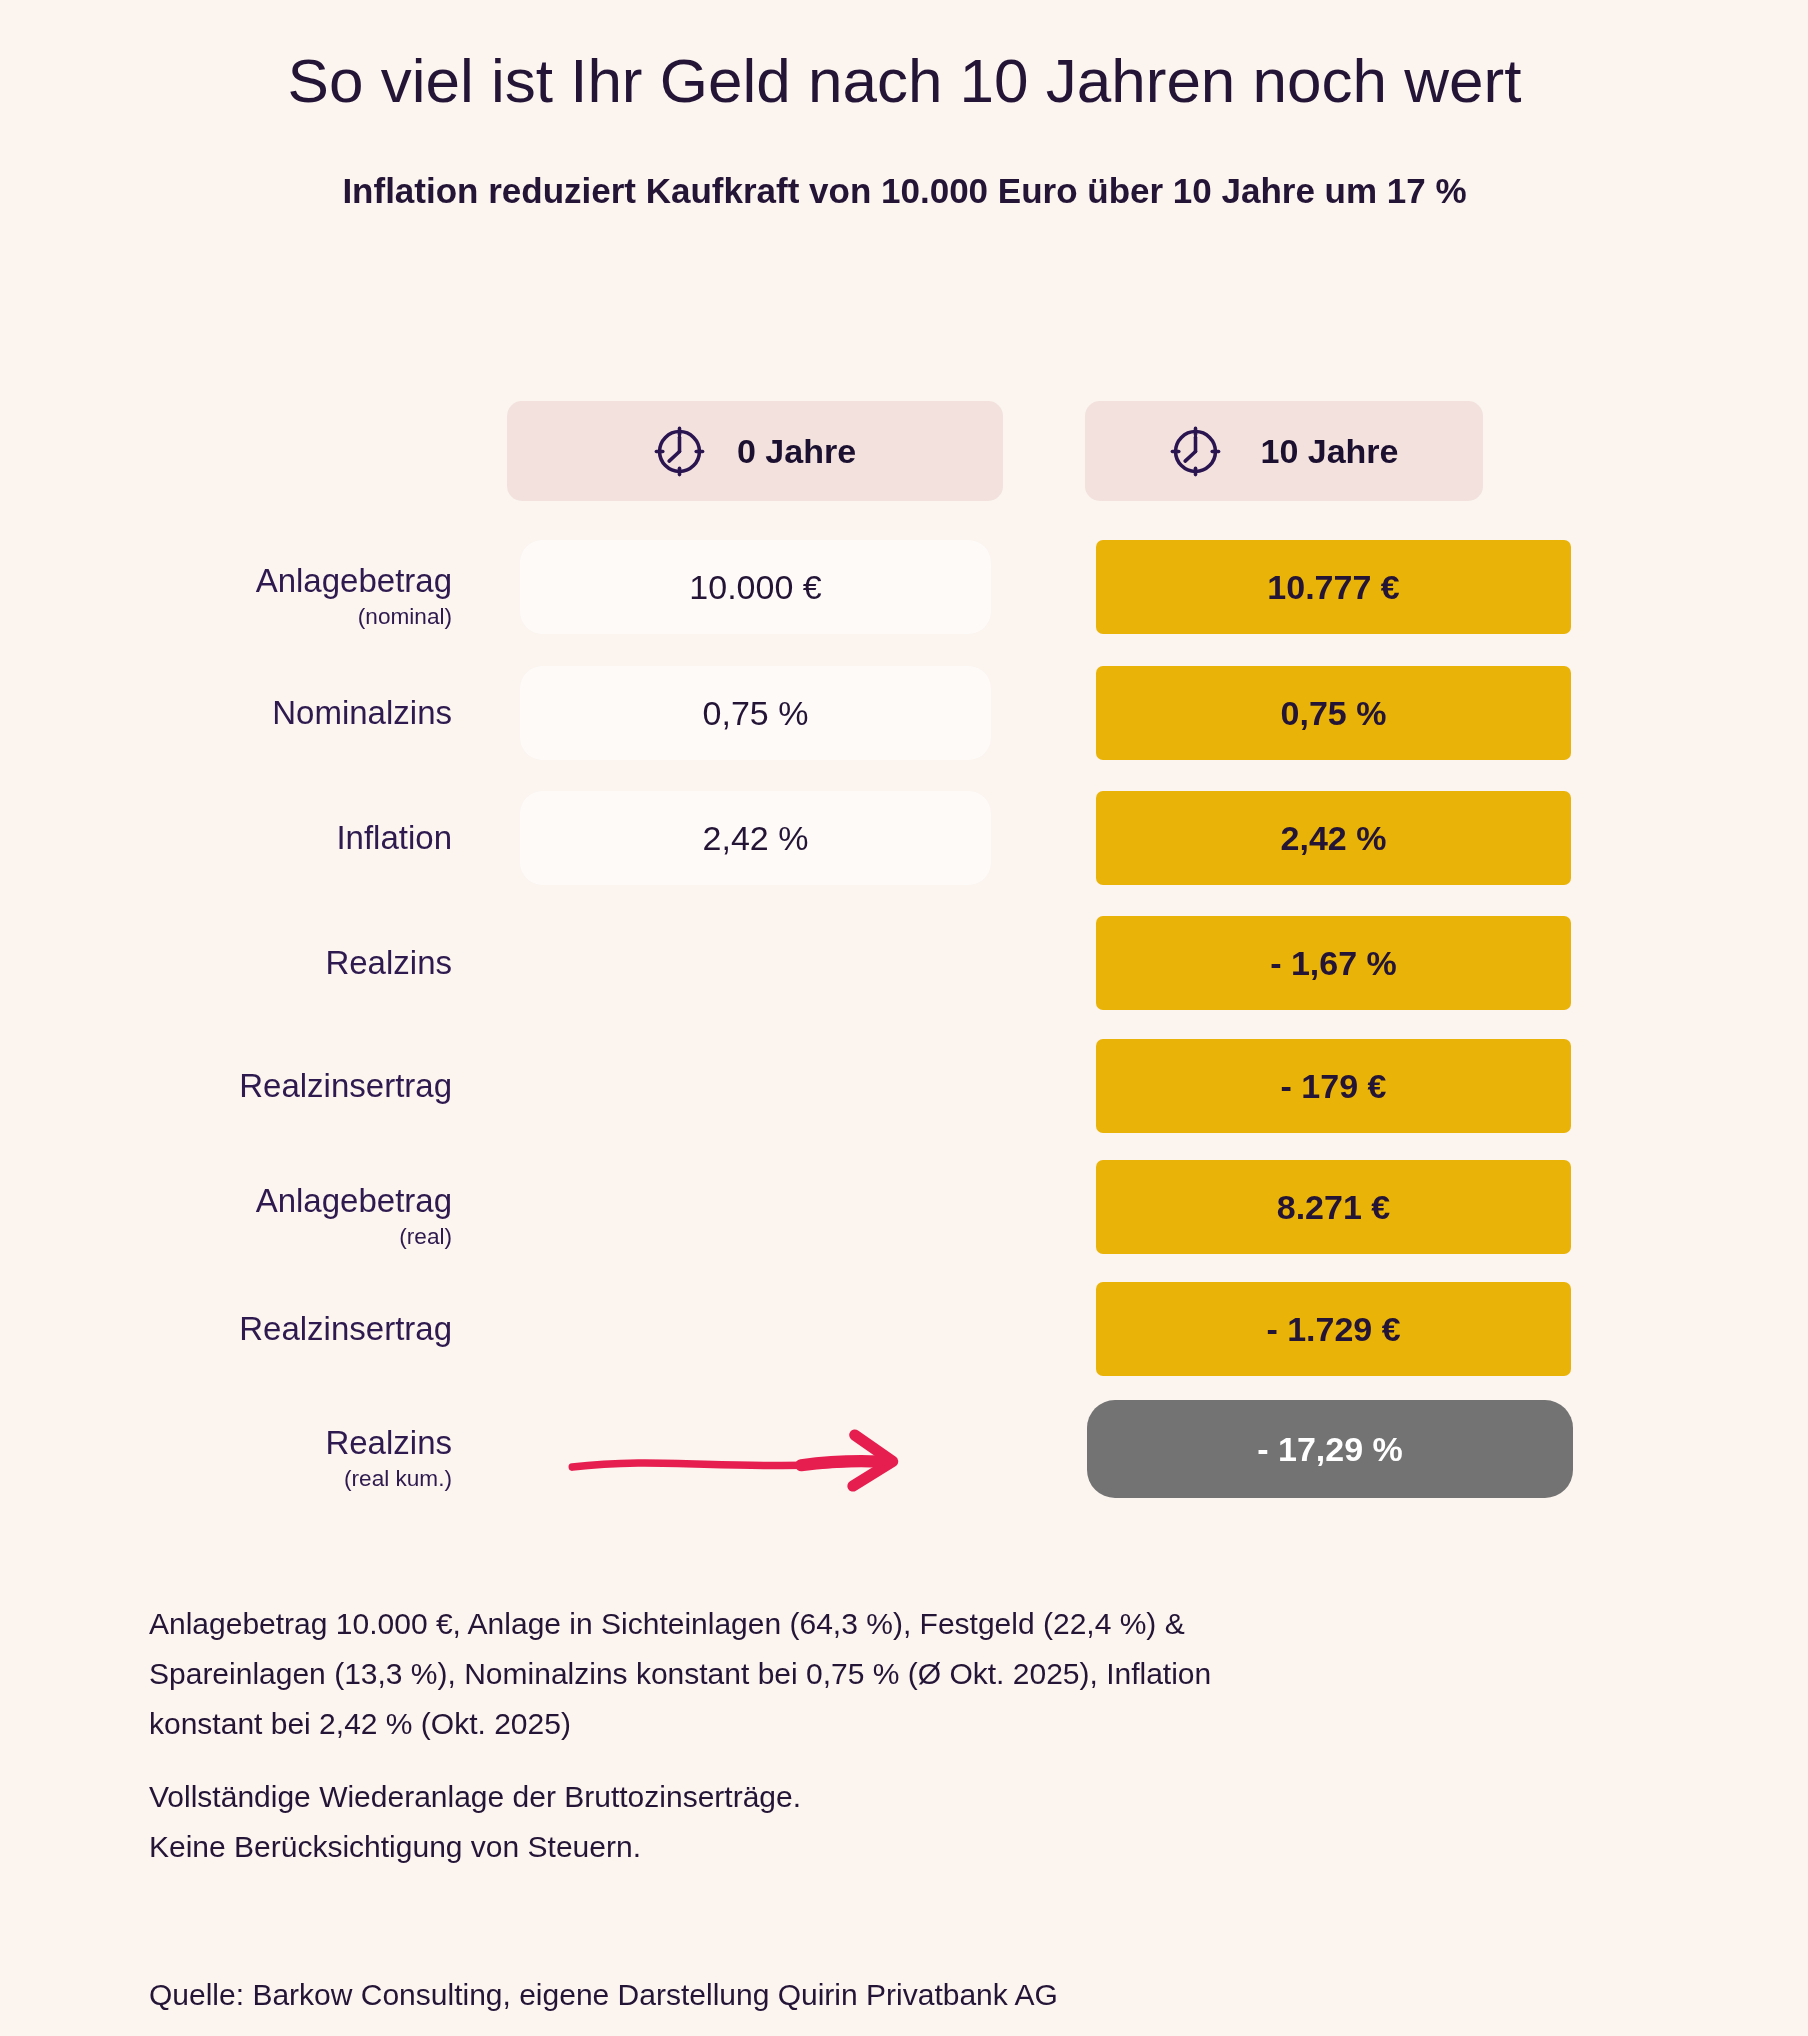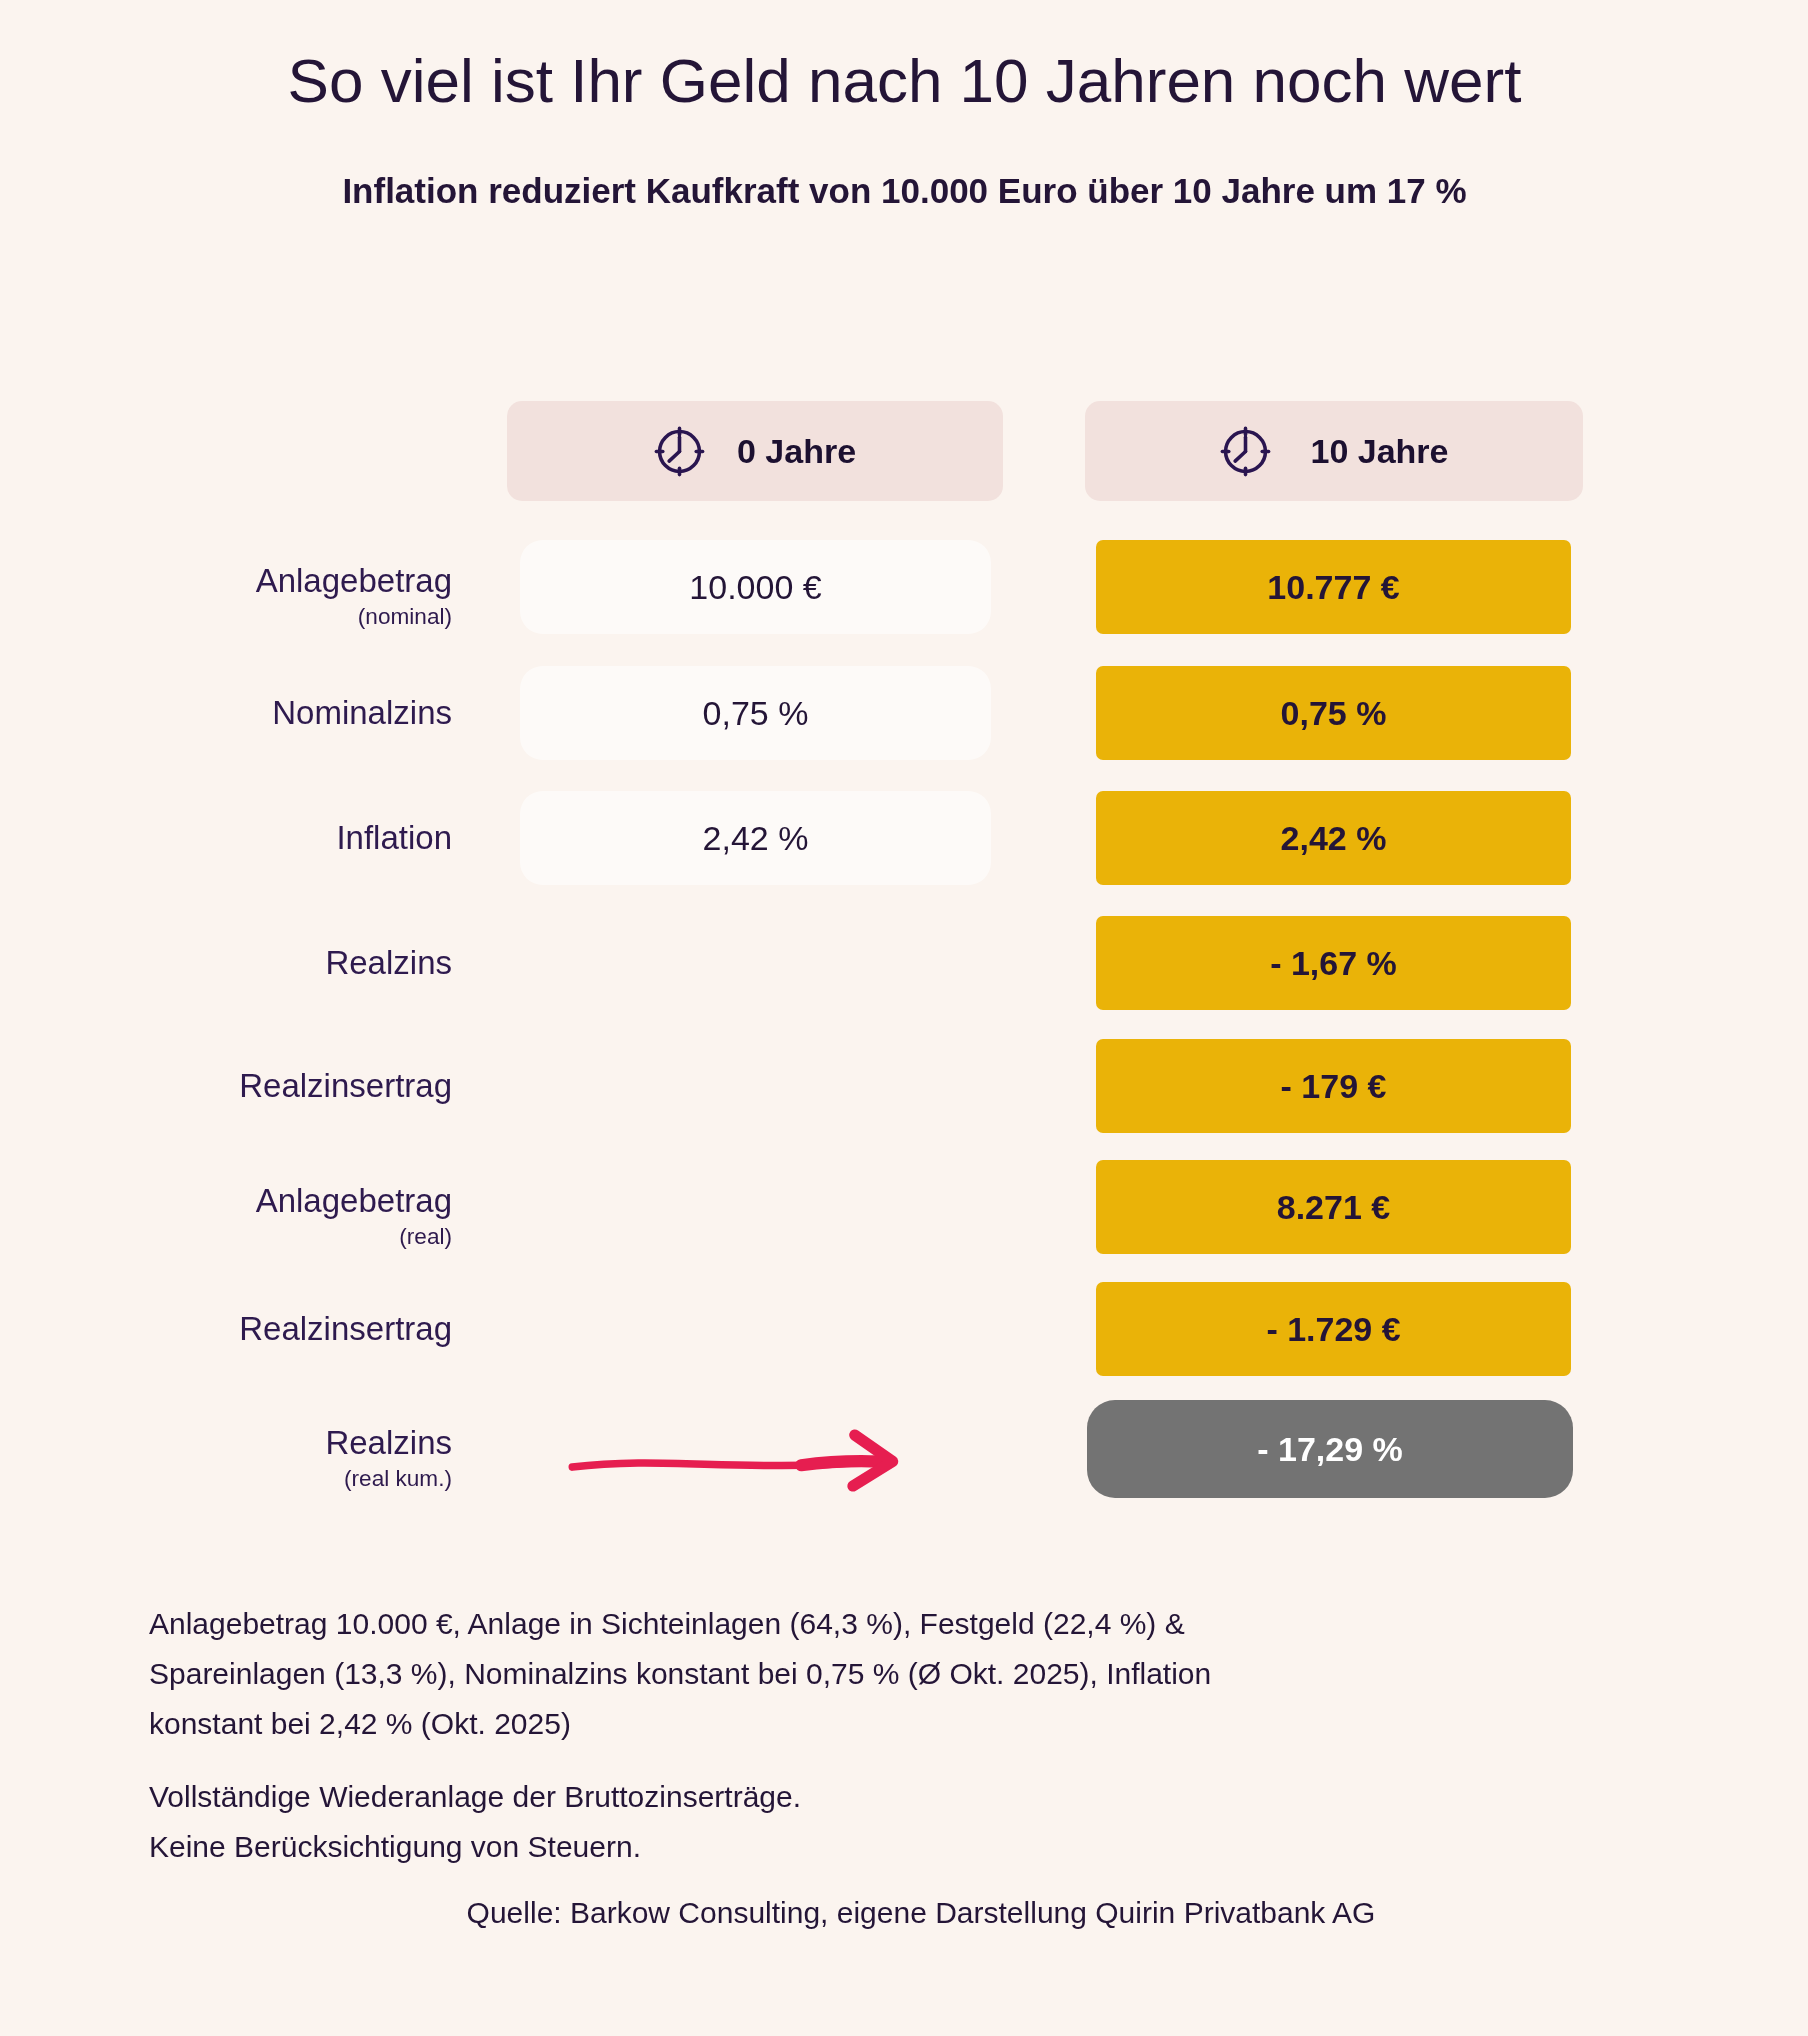--- a/index.html
+++ b/index.html
@@ -16,21 +16,21 @@
   .subtitle {
     position:absolute; top:171px; left:0; width:100%;
     text-align:center; font-size:35px; font-weight:700; color:#241537;
   }
   .col-header {
     position:absolute; top:401px; height:100px;
     background:#f2e1dd; border-radius:15px;
     display:flex; align-items:center; justify-content:center; gap:21px;
   }
   .col-header.h0 { left:507px;  width:496px;gap:32px; }
-  .col-header.h1 { left:1085px; width:498px;gap:40px; }
+  .col-header.h1 { left:1085px; width:398px;gap:40px; }
   .col-header .lbl { font-size:34px; font-weight:700; color:#1c1030; }
   .clock { width:51px; height:51px; }
 
   .row { position:absolute; left:0; width:1809px; height:94px;padding-left:45px; }
   .lwrap {
     position:absolute; left:113px; width:339px; top:50%;
     transform:translateY(-50%); text-align:right; color:#2e1a4e;
   }
   .row.has-sub .lwrap { transform:translateY(-36%); }
   .lmain { font-size:33px; line-height:1.1; }
@@ -48,21 +48,21 @@
     border-radius:28px; font-weight:700;
   }
   .arrow-wrap { position:absolute; left:561px; top:1418px; width:405px; height:85px; }
 
   .footnote {
     position:absolute; left:149px; width:1544px;
     font-size:30px; line-height:50px; color:#241537;
   }
   .fn1 { top:1599px; }
   .fn2 { top:1772px; }
-  .fn3 { top:1888px;text-align:center; }
+  .fn3 { top:1970px; }
 </style>
 </head>
 <body>
 
 <div class="canvas">
 
   <div class="title">So viel ist Ihr Geld nach 10 Jahren noch wert</div>
   <div class="subtitle">Inflation reduziert Kaufkraft von 10.000 Euro über 10 Jahre um 17 %</div>
 
   <div class="col-header h0">

